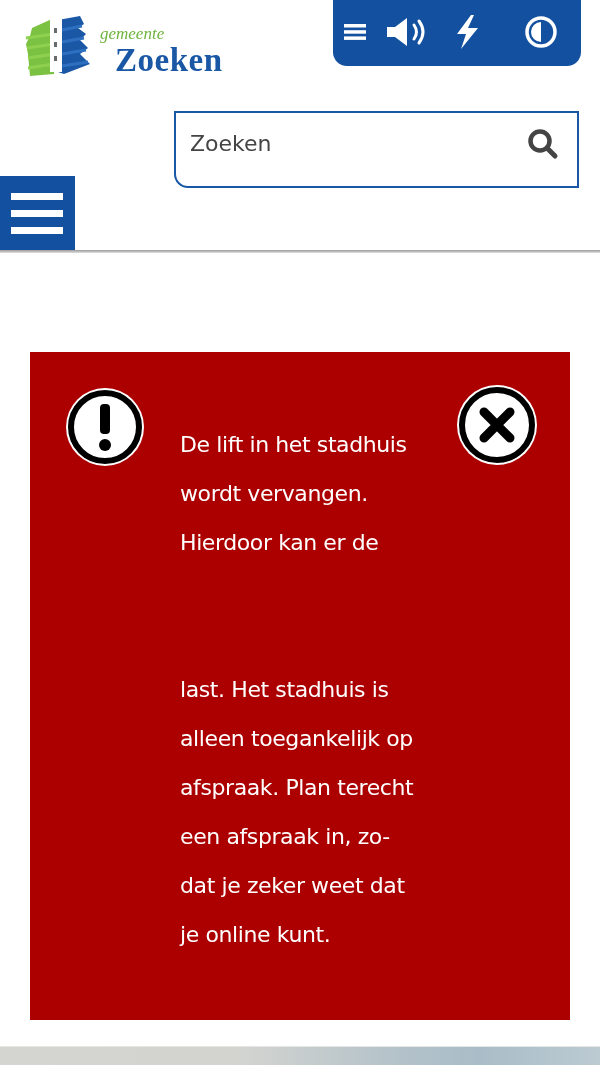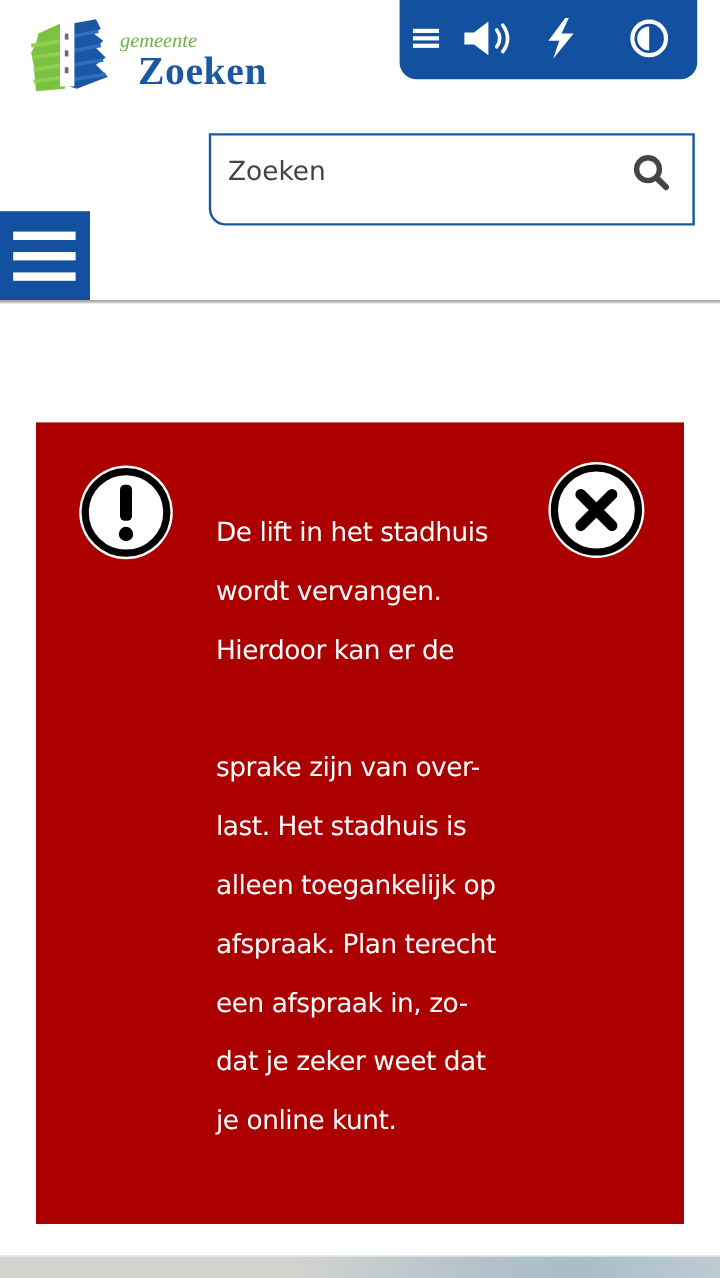--- a/index.html
+++ b/index.html
@@ -97,21 +97,21 @@
       <circle cx="42" cy="42" r="40" fill="#fff"></circle>
       <circle cx="42" cy="42" r="35" fill="none" stroke="#000" stroke-width="6"></circle>
       <path d="M29 29 L55 55 M55 29 L29 55" stroke="#000" stroke-width="9" stroke-linecap="round"></path>
     </svg>
   </div>
   <p class="alert-text">
     <span>De lift in het stadhuis</span><br>
     <span>wordt vervangen.</span><br>
     <span>Hierdoor kan er de</span><br>
     <br>
-    <span>sprake zijn van over-</span><br>
+    <br>
     <span>last. Het stadhuis is</span><br>
     <span>alleen toegankelijk op</span><br>
     <span>afspraak. Plan terecht</span><br>
     <span>een afspraak in, zo-</span><br>
     <span>dat je zeker weet dat</span><br>
     <span>je online kunt.</span>
   </p>
 </div>
 
 <div class="hero"></div>

